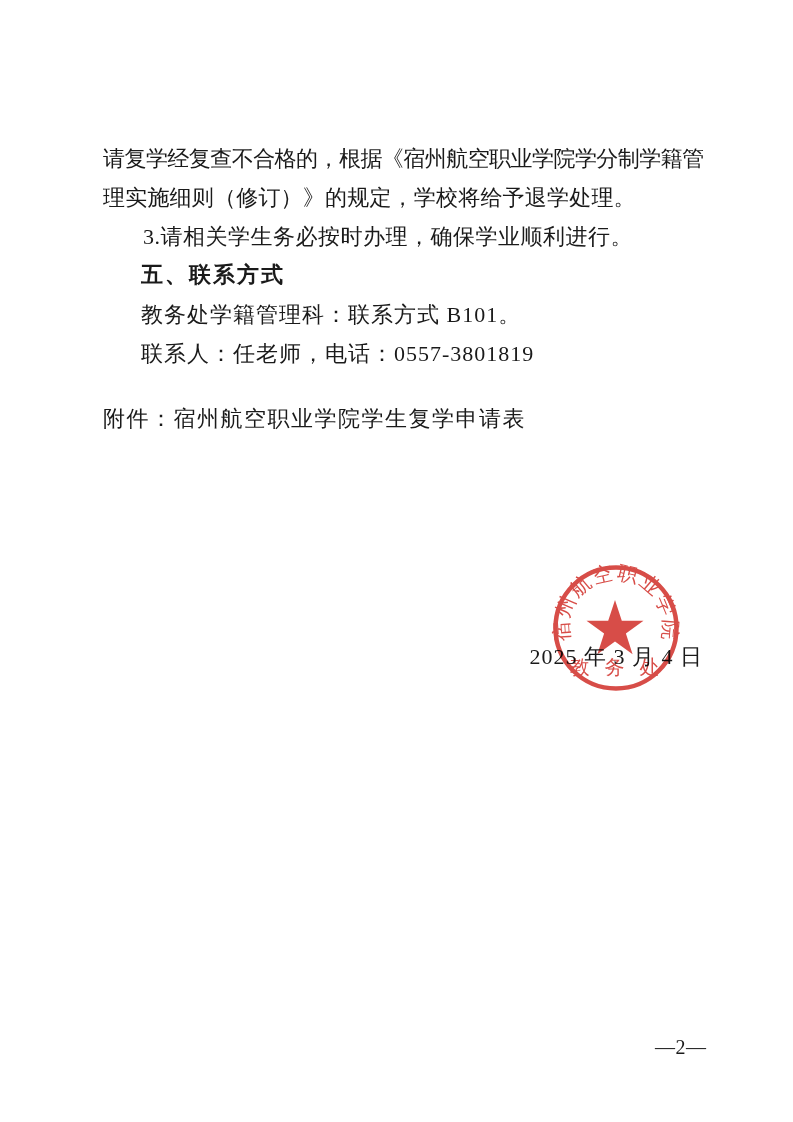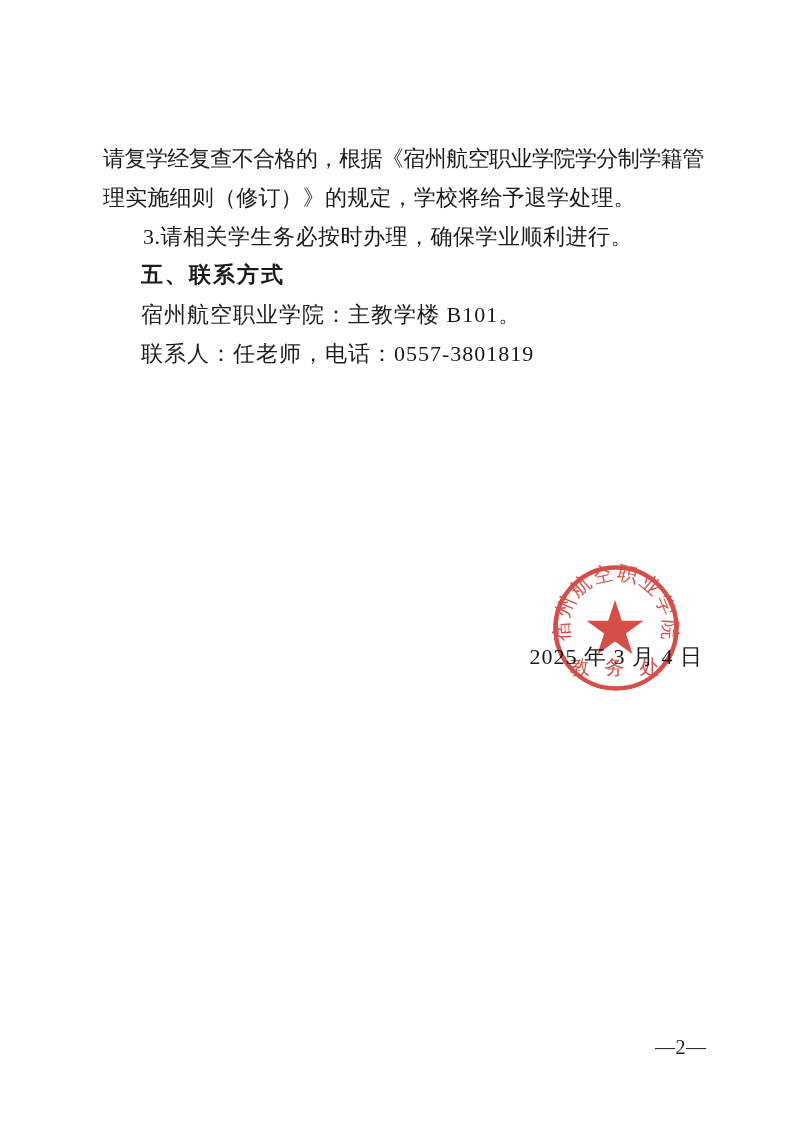--- a/index.html
+++ b/index.html
@@ -66,24 +66,25 @@
 <div class="page">
 
   <div class="doc-line line-p1b">理实施细则（修订）》的规定，学校将给予退学处理。</div>
 
   <div class="doc-line line-p1a">请复学经复查不合格的，根据《宿州航空职业学院学分制学籍管</div>
 
   <div class="doc-line line-p2">3.请相关学生务必按时办理，确保学业顺利进行。</div>
 
   <div class="doc-line line-heading">五、联系方式</div>
 
-  <div class="doc-line line-p4">宿州航空职业学院：主教学楼 B101。</div>
+  <div class="doc-line line-p4">教务处学籍管理科：联系方式 B101。</div>
 
   <div class="doc-line line-p5">联系人：任老师，电话：0557-3801819</div>
 
+  <div class="doc-line line-attachment">附件：宿州航空职业学院学生复学申请表</div>
 
 
   <div class="sig-date">2025 年 3 月 4 日</div>
 
   <div class="seal-wrap">
     <svg width="162" height="162" viewBox="0 0 162 162" xmlns="http://www.w3.org/2000/svg">
       <defs>
         <path id="ringTextPath" d="M 35.6 93.9 A 47.5 47.5 0 1 1 126.4 93.9" fill="none"></path>
       </defs>
       <circle cx="81" cy="81" r="60.5" fill="none" stroke="#d2342e" stroke-width="4.5"></circle>

